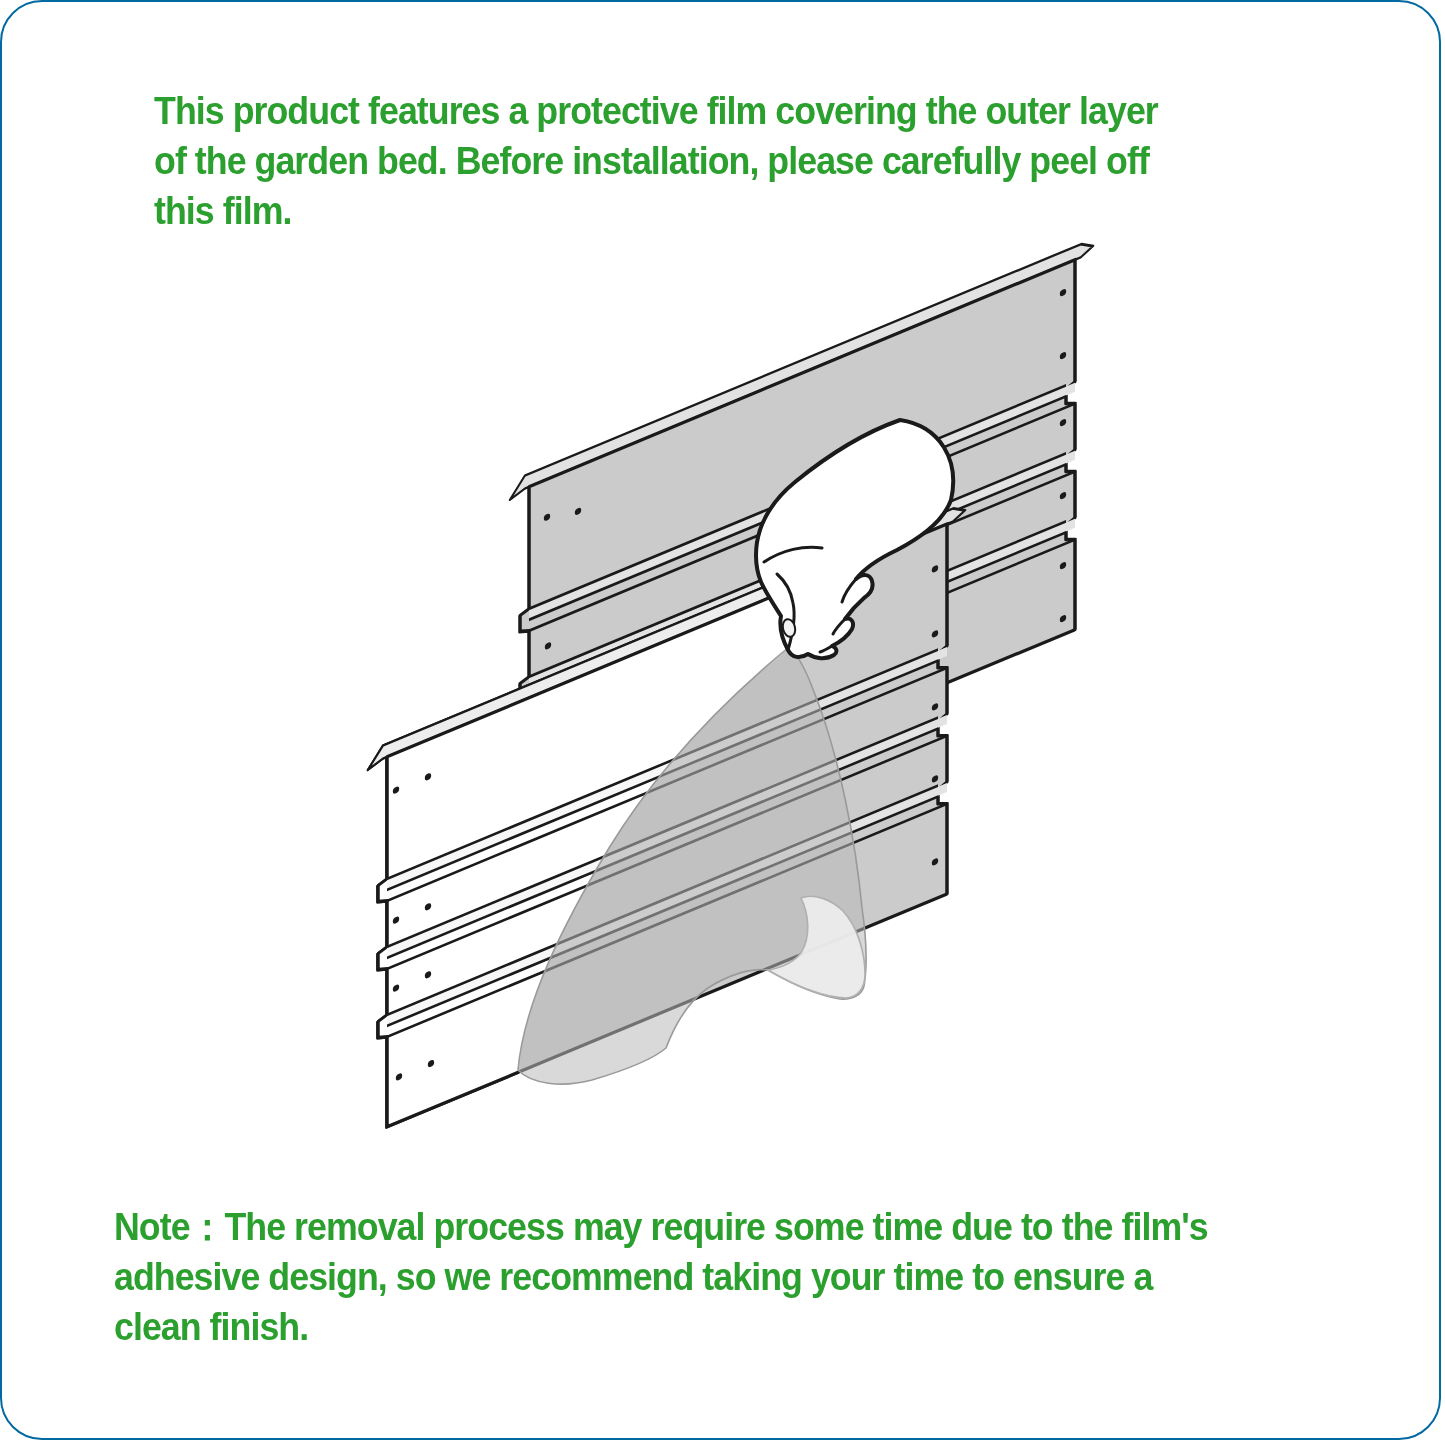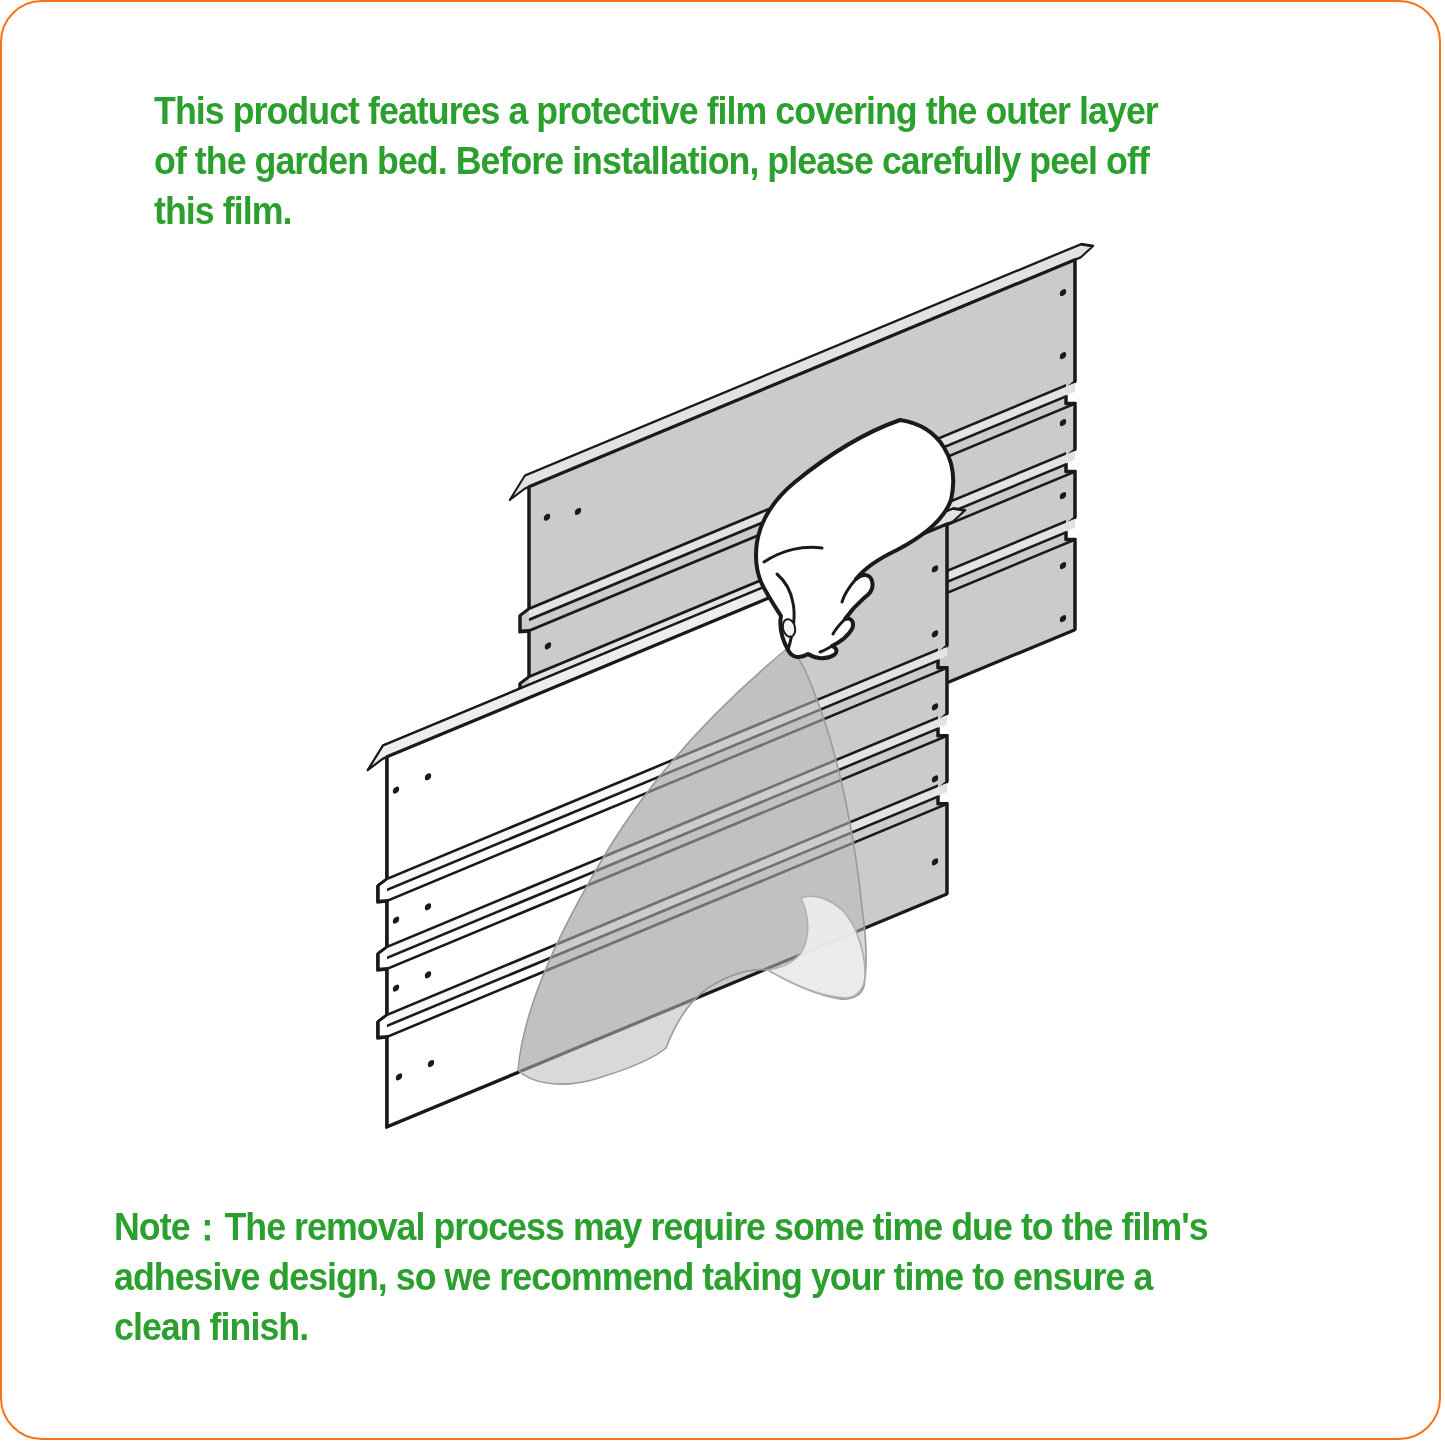--- a/index.html
+++ b/index.html
@@ -1,21 +1,21 @@
 <!DOCTYPE html>
 <html><head>
 <meta charset="utf-8">
 <style>
   html,body{margin:0;padding:0;background:#ffffff;}
   .card{
     position:relative;
     width:1441px;height:1440px;
     box-sizing:border-box;
     background:#ffffff;
-    border:2px solid #f97316;
+    border:2px solid #0369a1;
     border-radius:42px;
     overflow:hidden;
     font-family:"Liberation Sans",sans-serif;
   }
   .green-text{
     position:absolute;
     color:#2ba02f;
     font-weight:700;
     font-size:38px;
     line-height:50px;

